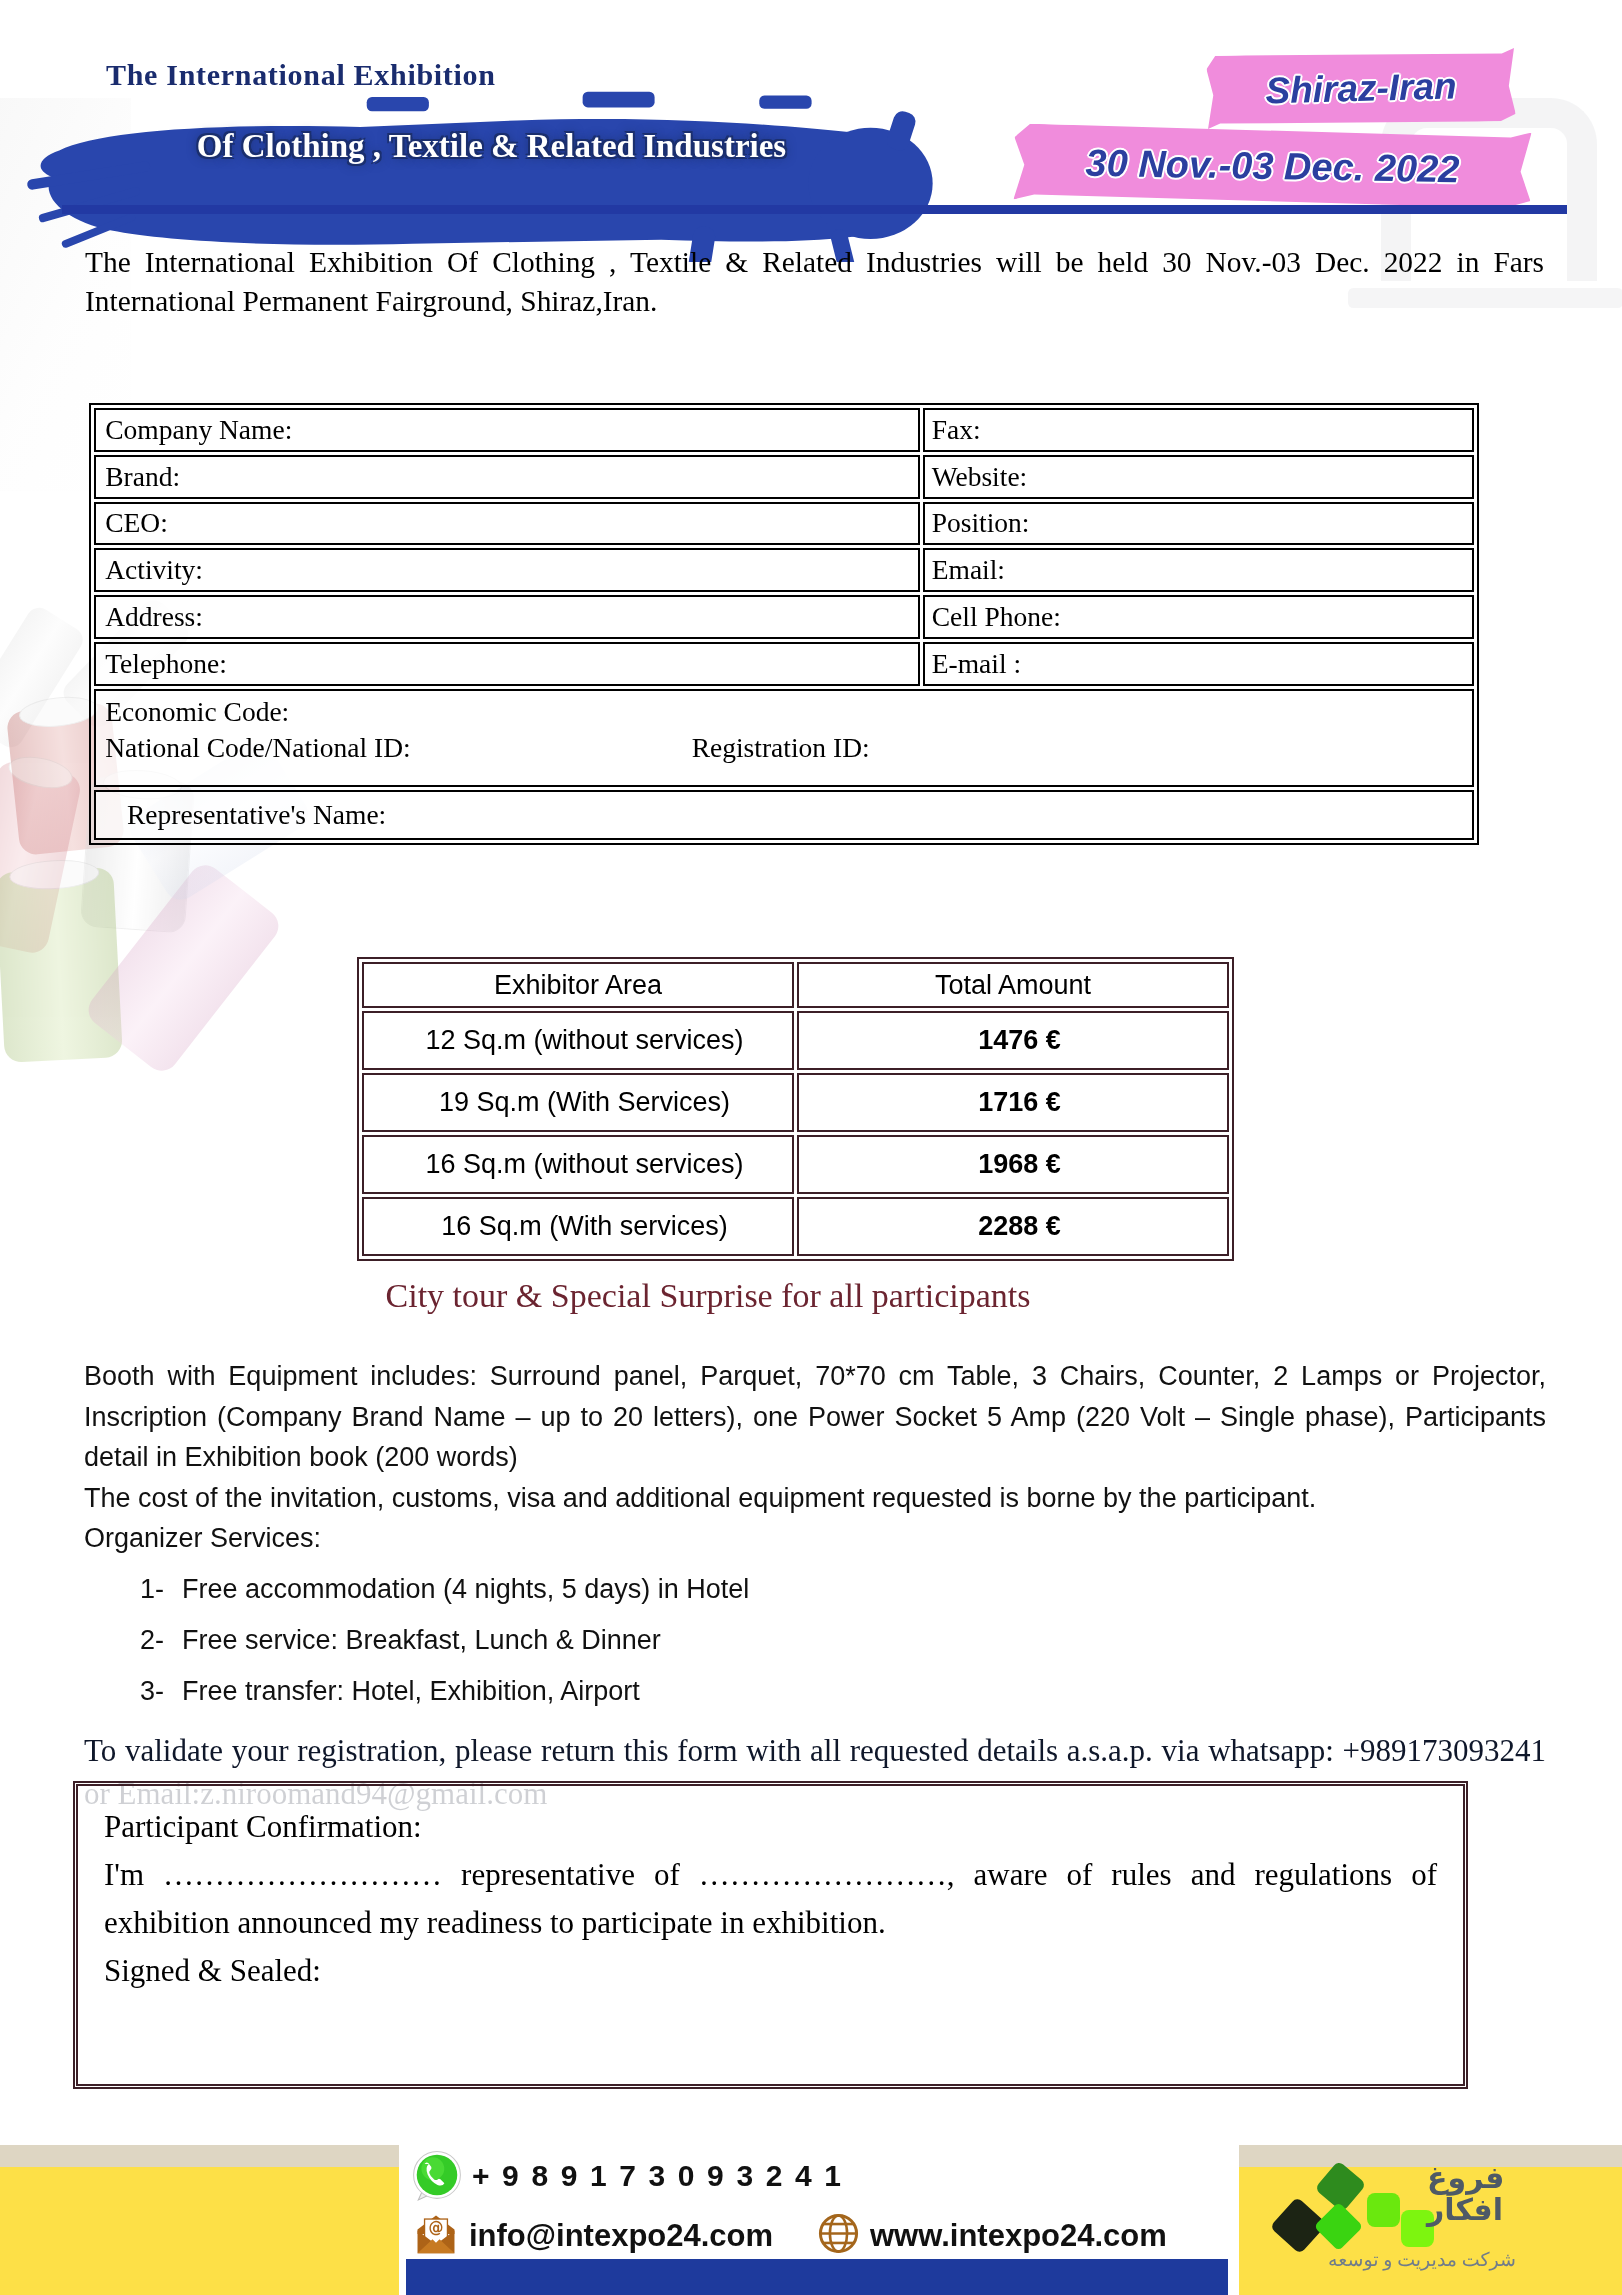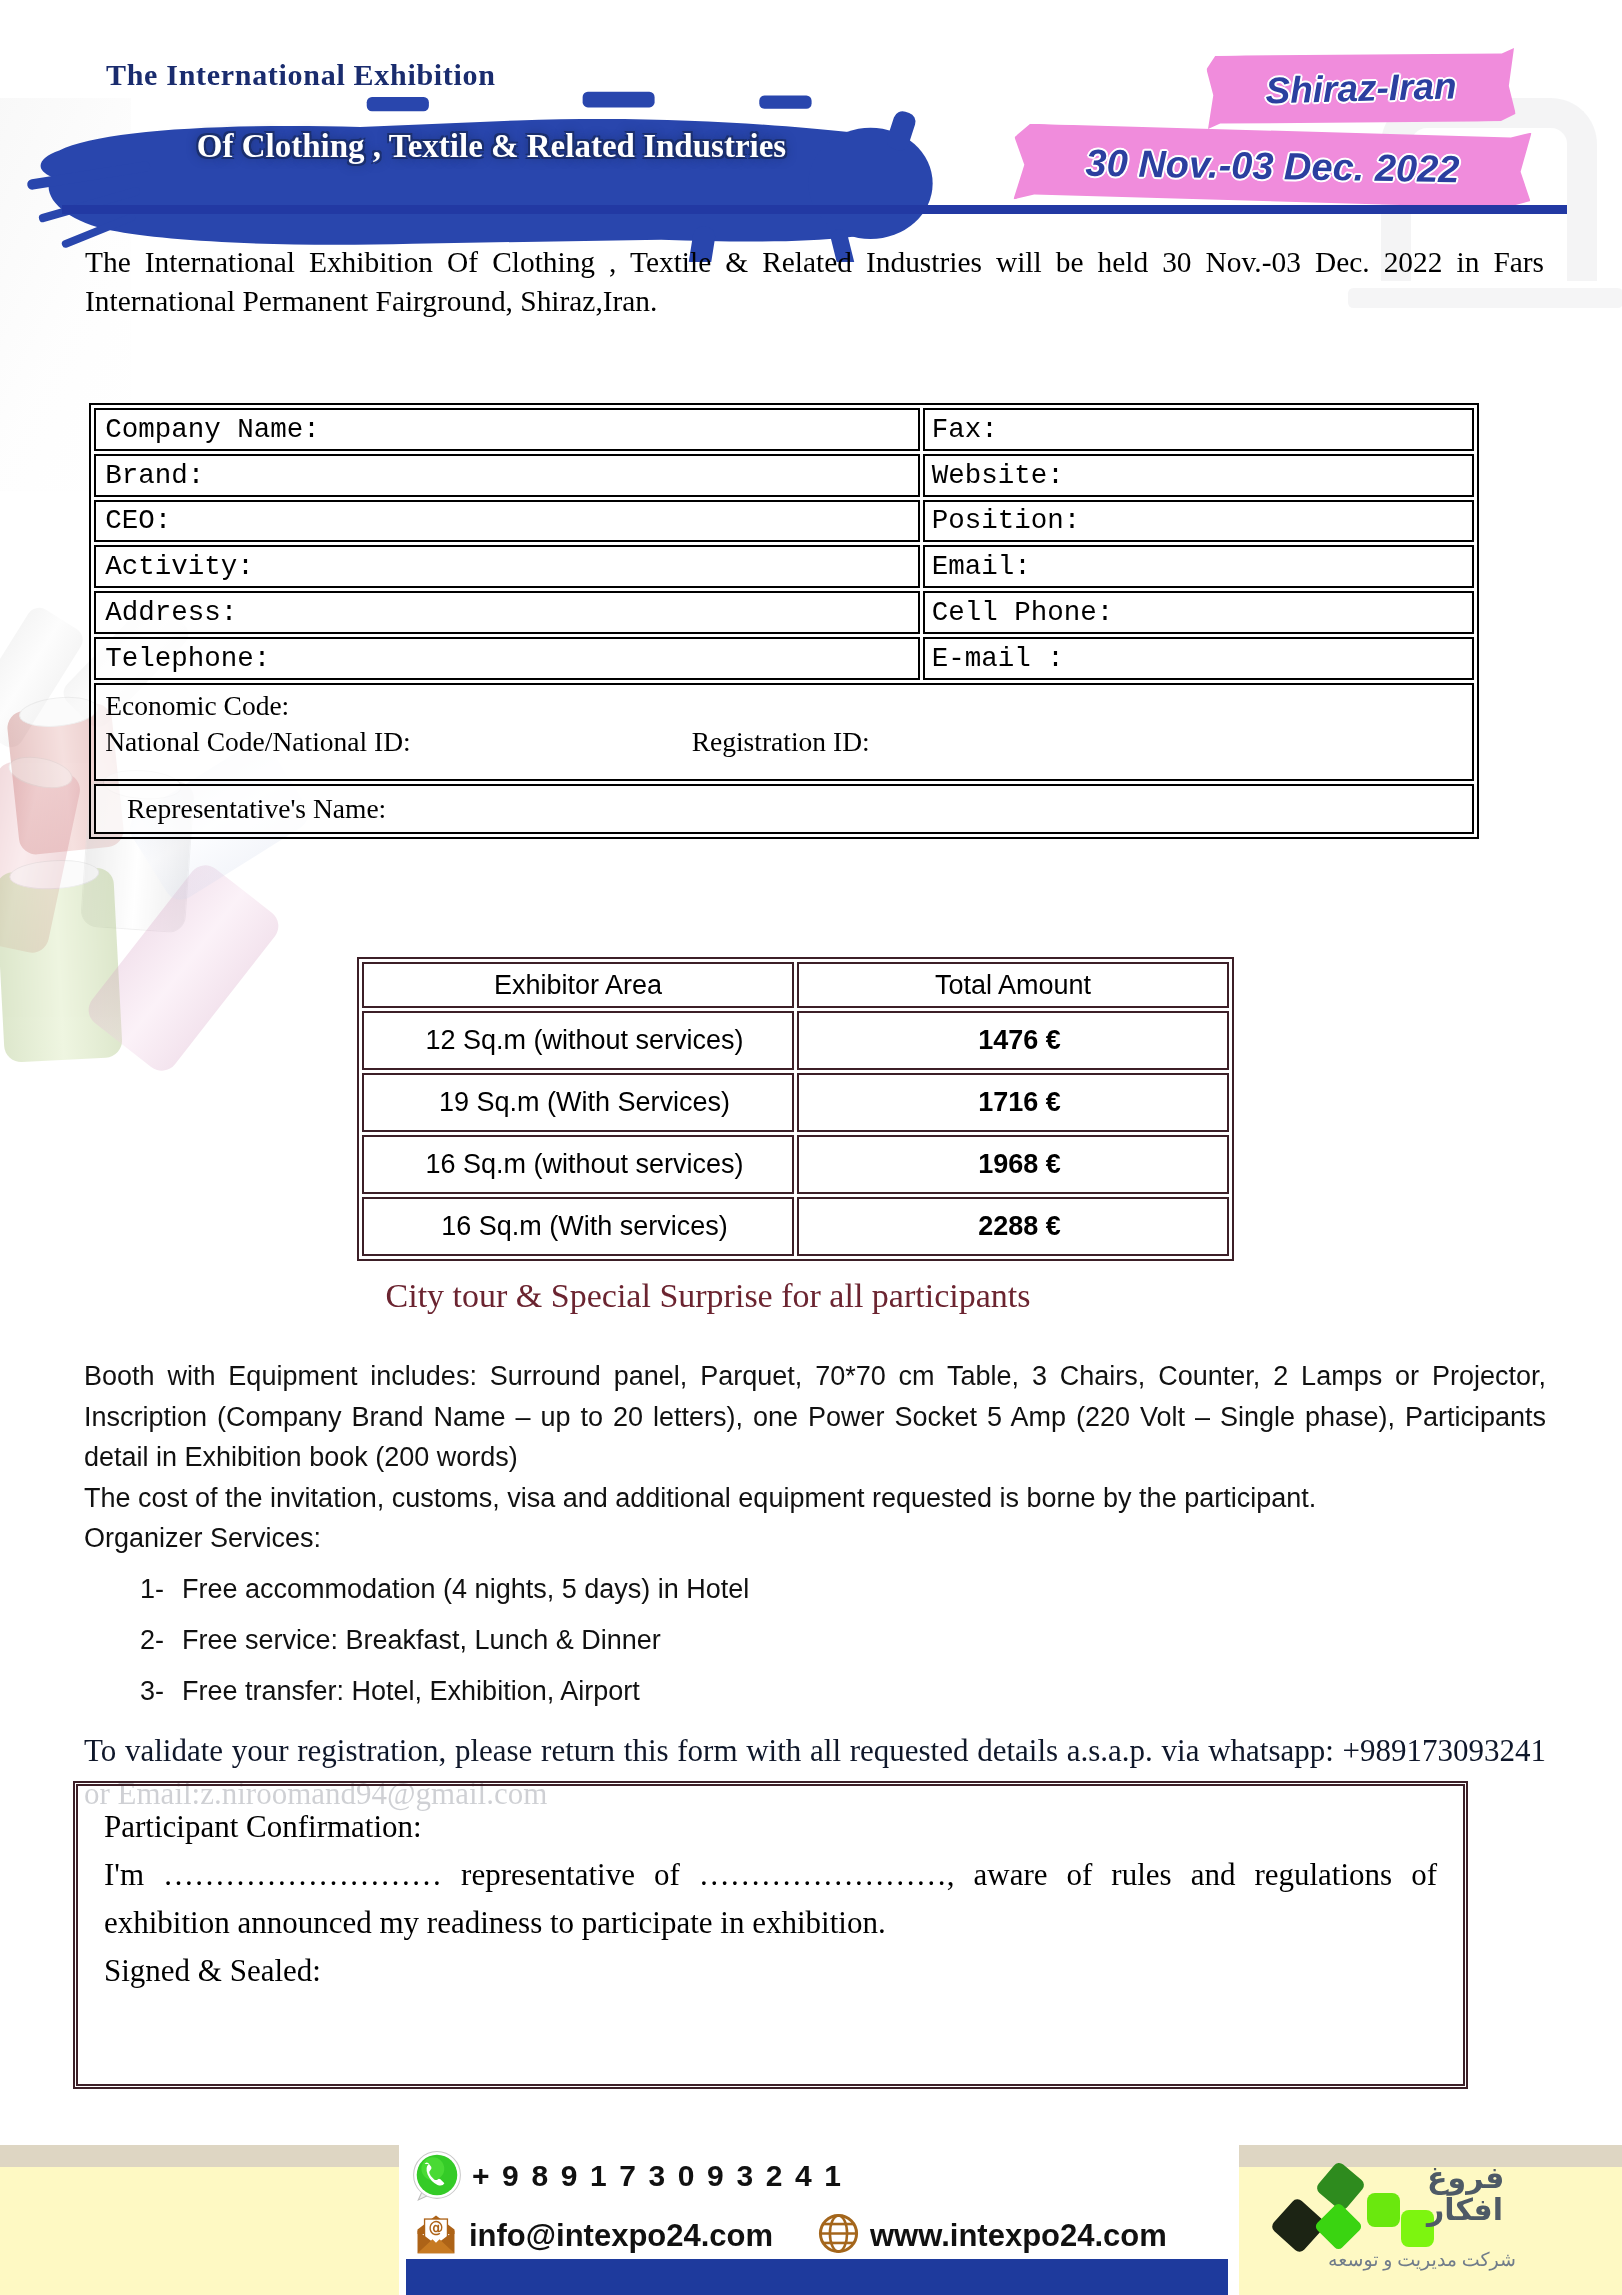--- a/index.html
+++ b/index.html
@@ -54,21 +54,21 @@
   
   .intro { position:absolute; left:85px; top:243px; width:1459px;
     font-size:29.4px; line-height:1.33; text-align:justify; }
 
   
   table { border-collapse:separate; }
   .form-table { position:absolute; left:89px; top:403px; width:1390px;
     border:2px solid #000; border-spacing:3.9px; background:#fff0; }
   .form-table td { border:2px solid #000; vertical-align:middle; font-size:27.5px; padding:3.9px 3.9px 3.9px 9.2px; background:rgba(255,255,255,.75); }
   .form-table td.r { padding-left:6.5px; }
-  .row-std td { height:42px;font-family:Liberation Mono, monospace; }
+  .row-std td { height:42px; }
   .row-eco td { height:98px; vertical-align:top; padding-top:5.2px; }
   .eco-line2 { display:flex; margin-top:3.9px; }
   .eco-line2 .reg { margin-left:281px; }
   .row-rep td { height:50px; padding-left:31px; }
 
   
   .price-table { position:absolute; left:357px; top:957px; width:877px;
     border:2px solid #3c1f27; border-spacing:3.3px; }
   .price-table td { border:2px solid #3c1f27; text-align:center; vertical-align:middle;
     font-family:"Liberation Sans","DejaVu Sans",sans-serif; font-size:27px; background:#fff; }
@@ -89,21 +89,21 @@
   .svc-item .num { width:42px; flex:0 0 42px; }
   .validate { margin-top:17px; font-family:"Liberation Serif","DejaVu Serif",serif;
     font-size:31px; line-height:1.4; text-align:justify; color:#0f172a; }
 
   
   .confirm-box { position:absolute; left:73px; top:1781px; width:1395px; height:308px;
     border:5.9px double #3c1f27; padding:17px 26px; font-size:31px; line-height:1.55; background:rgba(255,255,255,.8); }
   .confirm-body { text-align:justify; }
 
   
-  .beige { position:absolute; background:#fef9c3; }
+  .beige { position:absolute; background:#fde047; }
   .beige .band { position:absolute; left:0; top:0; width:100%; height:22px; background:#ded6c3; }
   .beige-left  { left:0;      top:2145px; width:399px; height:151px; }
   .beige-right { left:1239px; top:2145px; width:383px; height:151px; }
   .contact { position:absolute; font-family:"Liberation Sans","DejaVu Sans",sans-serif; font-weight:bold; color:#111; }
   .phone-line { left:472px; top:2159px; font-size:30px; letter-spacing:.42em; }
   .email-line { left:469px; top:2218px; font-size:31px; }
   .web-line   { left:870px; top:2218px; font-size:31px; }
   .wa-icon { position:absolute; left:411px; top:2150px; width:52px; height:52px; }
   .env-icon { position:absolute; left:414px; top:2212px; width:44px; height:44px; }
   .globe-icon { position:absolute; left:817px; top:2212px; width:43px; height:43px; }

